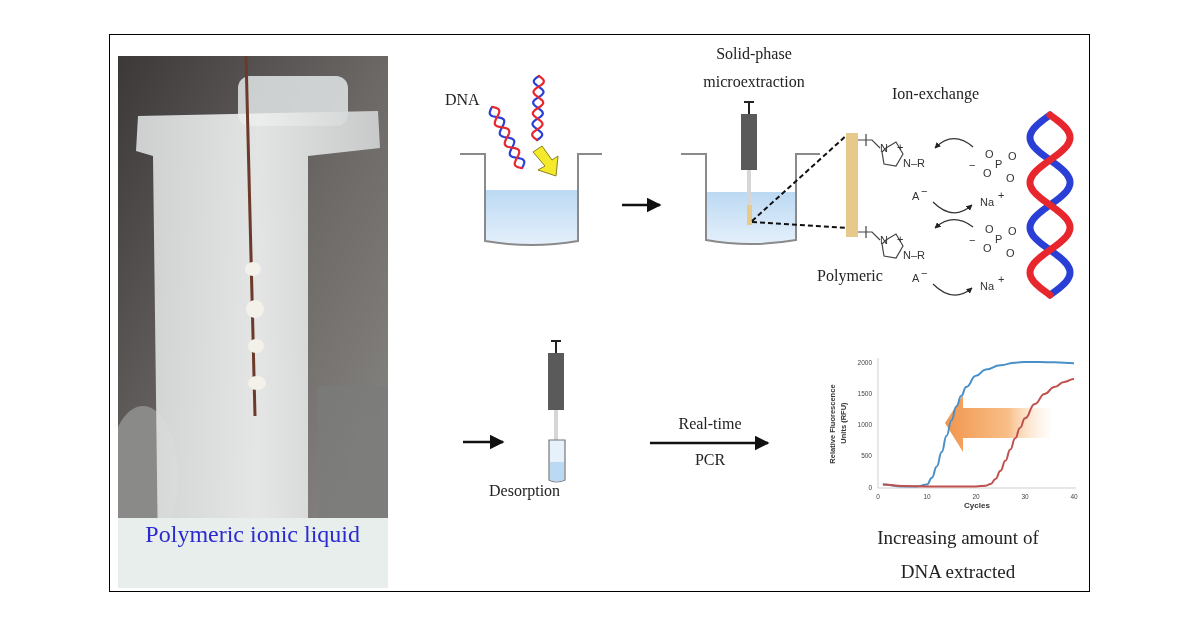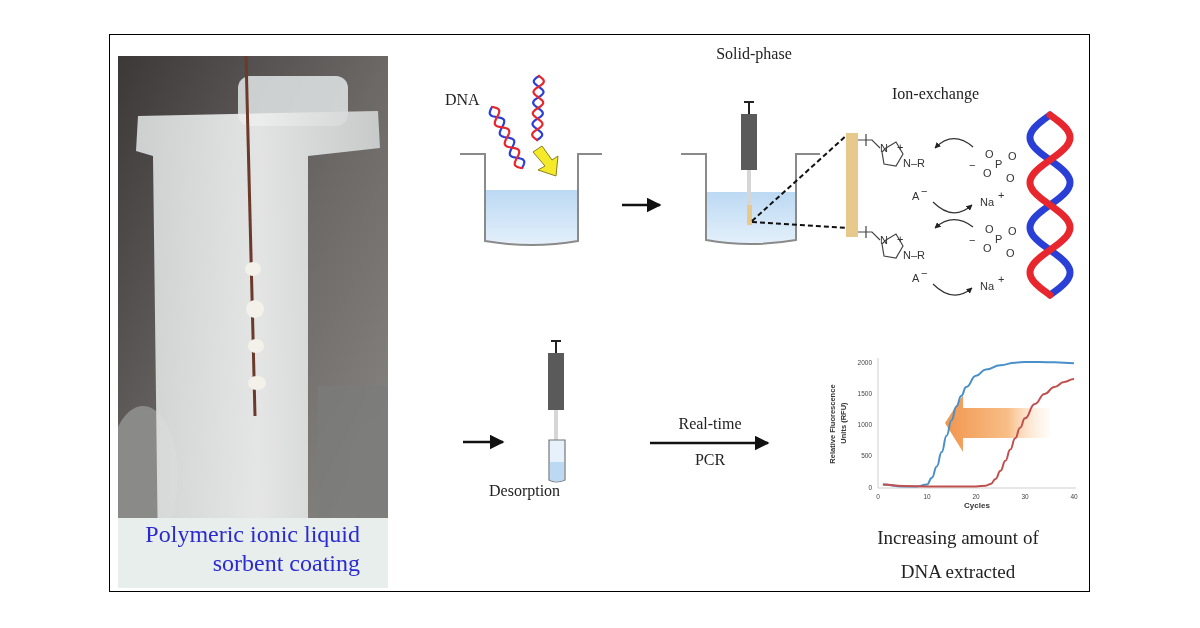--- a/index.html
+++ b/index.html
@@ -41,21 +41,20 @@
     <line x1="128" y1="0" x2="137" y2="360" stroke="#6b3a2a" stroke-width="3"></line>
     <ellipse cx="135" cy="213" rx="8" ry="7" fill="#f3f1ea"></ellipse>
     <ellipse cx="137" cy="253" rx="9" ry="9" fill="#f3f1ea"></ellipse>
     <ellipse cx="138" cy="290" rx="8" ry="7" fill="#f3f1ea"></ellipse>
     <ellipse cx="139" cy="327" rx="9" ry="7" fill="#f3f1ea"></ellipse>
     <rect x="0" y="462" width="270" height="70" fill="#e8eeec"></rect>
   </svg>
 </div>
 <div id="photo-caption" class="abs serif">
   <div>Polymeric ionic liquid</div>
-  <div>sorbent coating</div>
 </div>
 
 <svg id="main-svg" width="1200" height="628" viewBox="0 0 1200 628">
   <defs>
     <linearGradient id="water" x1="0" y1="0" x2="0" y2="1">
       <stop offset="0" stop-color="#bcd9f3"></stop>
       <stop offset="1" stop-color="#e4f0fb"></stop>
     </linearGradient>
     <linearGradient id="orangeArrow" x1="0" y1="0" x2="1" y2="0">
       <stop offset="0" stop-color="#f08a3a"></stop>
@@ -185,23 +184,25 @@
     <text id="ylabel" transform="translate(838 423) rotate(-90)" text-anchor="middle" font-family="Liberation Sans, DejaVu Sans, sans-serif" font-size="7.5" font-weight="bold" fill="#333">
       <tspan x="0" dy="-3" id="yl1">Relative Fluorescence</tspan>
       <tspan x="0" dy="11" id="yl2">Units (RFU)</tspan>
     </text>
   </g>
 </svg>
 
 <div class="abs label serif" style="left:445px;top:86px;">DNA</div>
 <div class="abs label serif" style="left:654px;top:40px;width:200px;text-align:center;">
   <div>Solid-phase</div>
+  <div>microextraction</div>
 </div>
 <div class="abs label serif" style="left:892px;top:80px;">Ion-exchange</div>
 <div class="abs label serif" style="left:742px;top:262px;width:216px;text-align:center;">
+  <div>Polymeric</div>
 </div>
 <div class="abs label serif" style="left:489px;top:477px;">Desorption</div>
 <div class="abs label serif" style="left:648px;top:410px;width:124px;text-align:center;">Real-time</div>
 <div class="abs label serif" style="left:648px;top:446px;width:124px;text-align:center;">PCR</div>
 <div class="abs label serif" style="left:823px;top:521px;width:270px;text-align:center;font-size:19px;line-height:34px;">
   <div>Increasing amount of</div>
   <div>DNA extracted</div>
 </div>
 
 </body></html>

